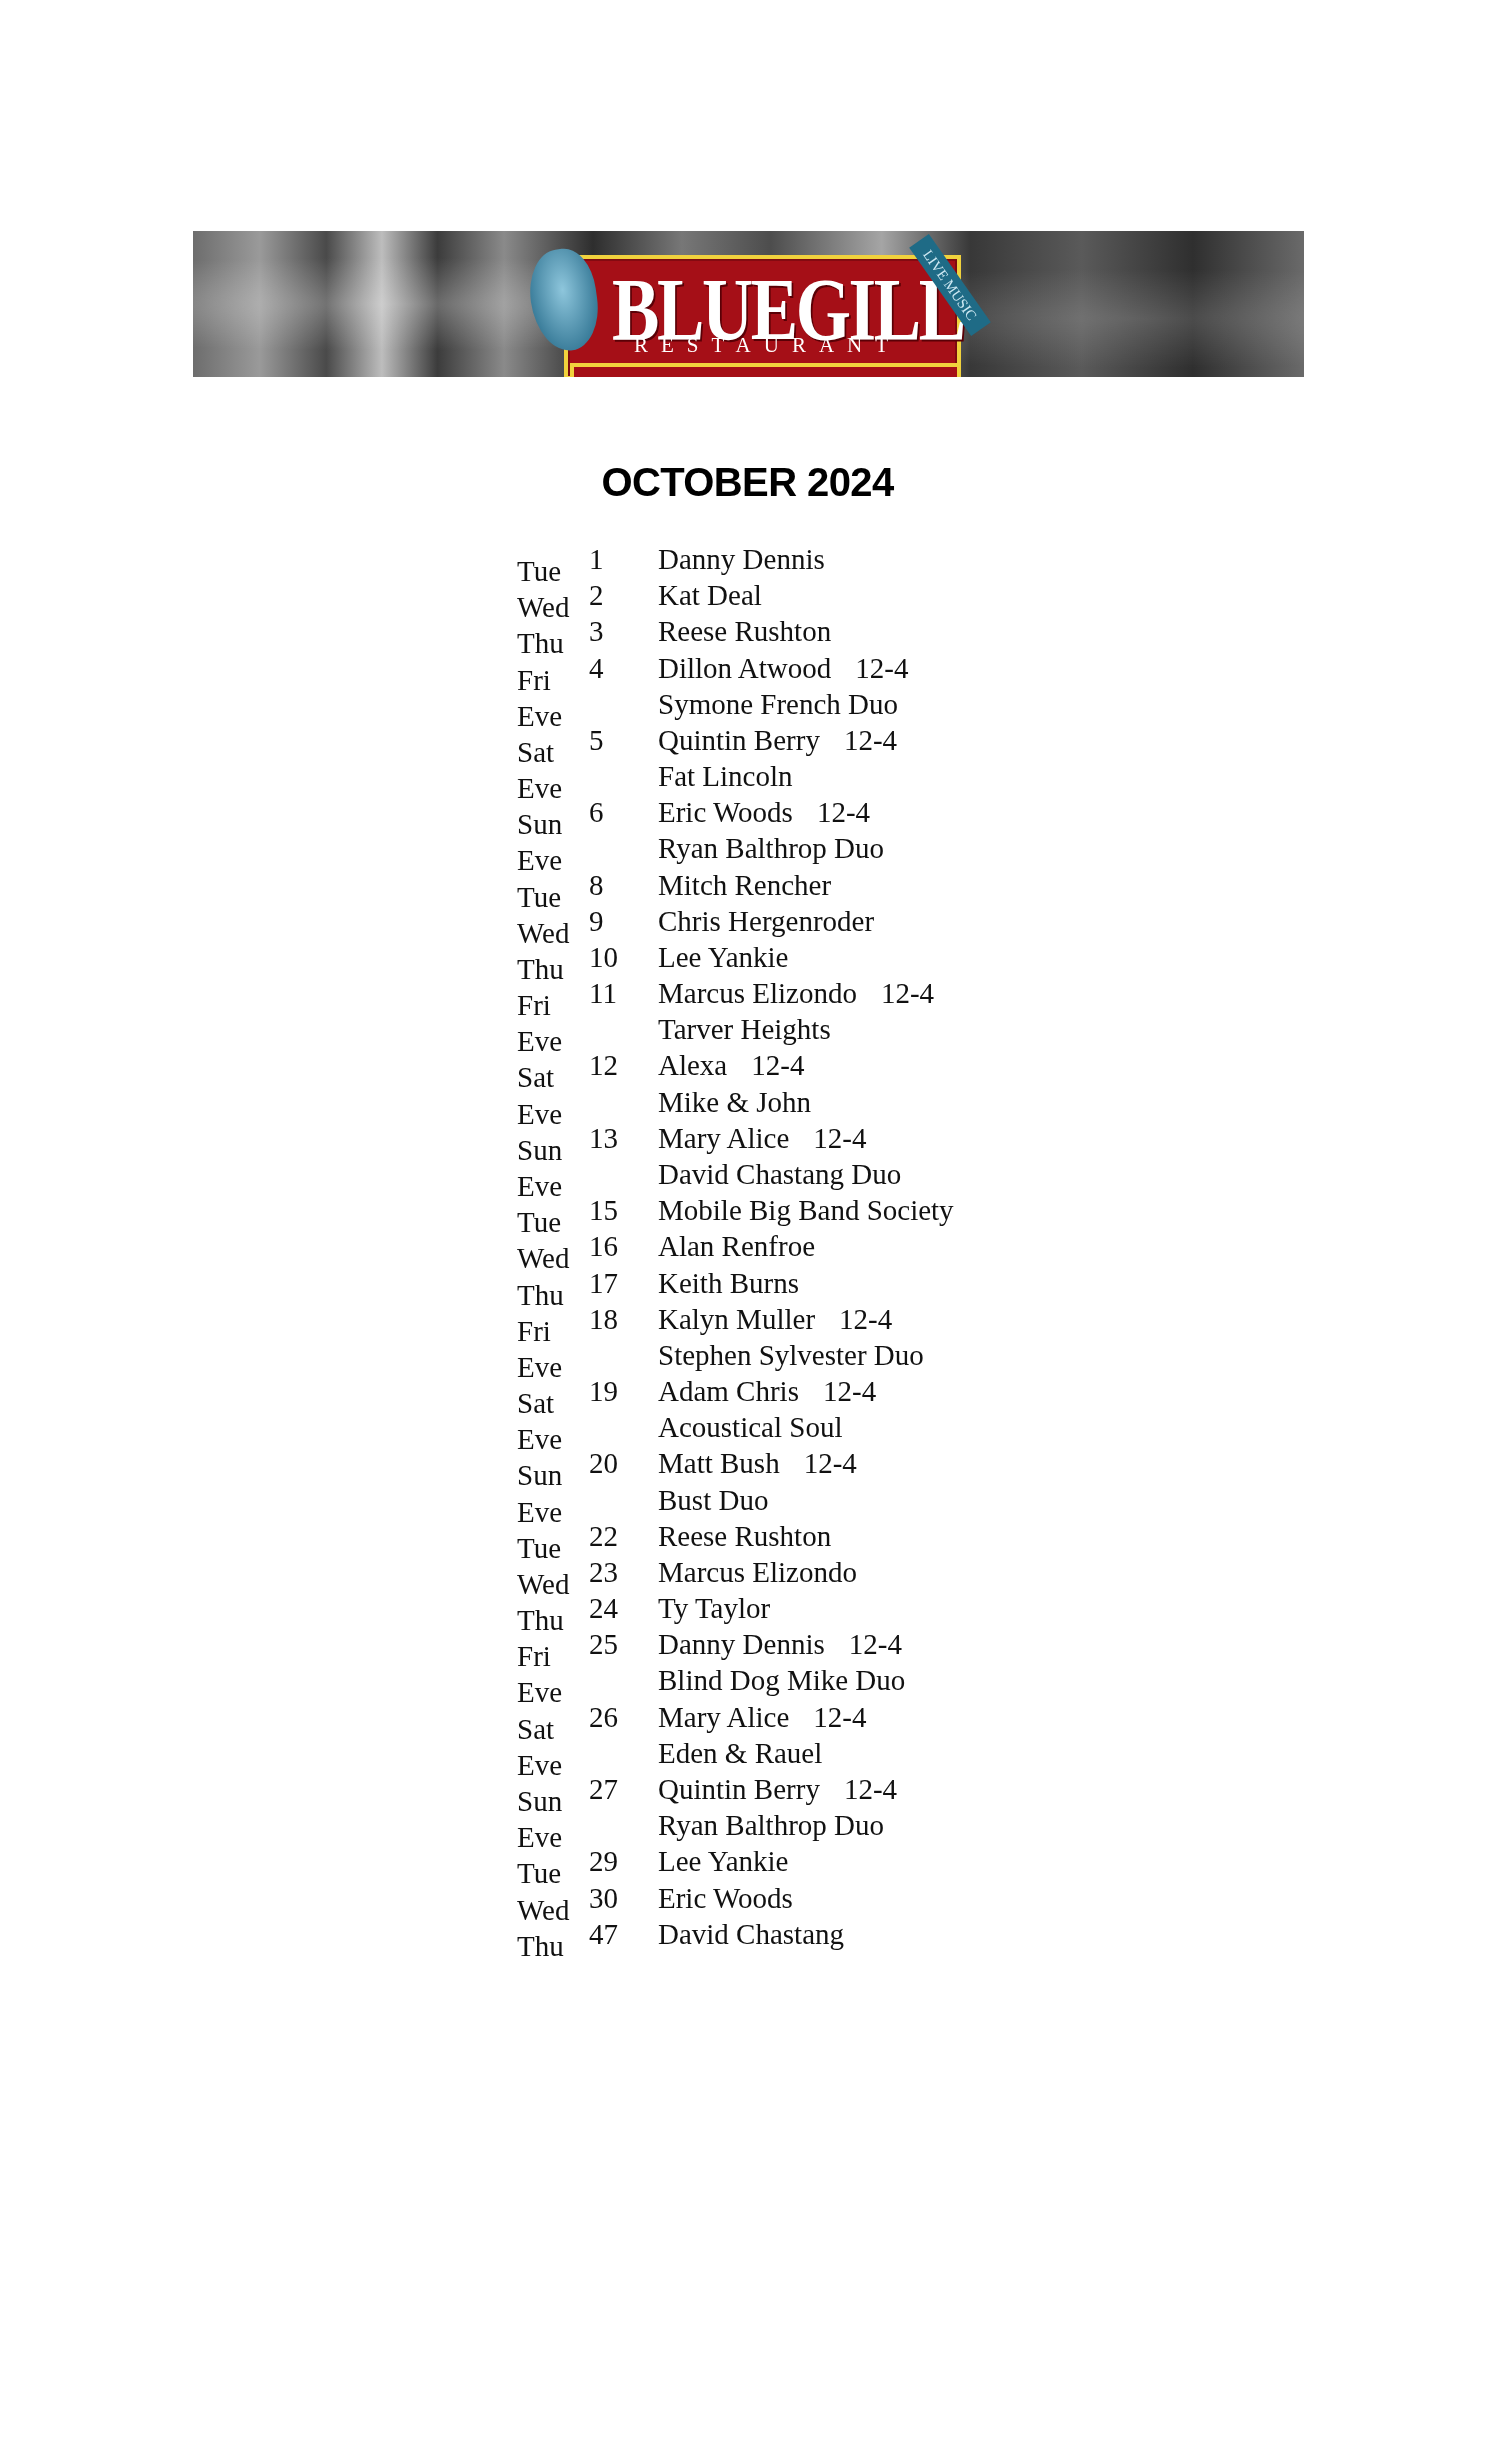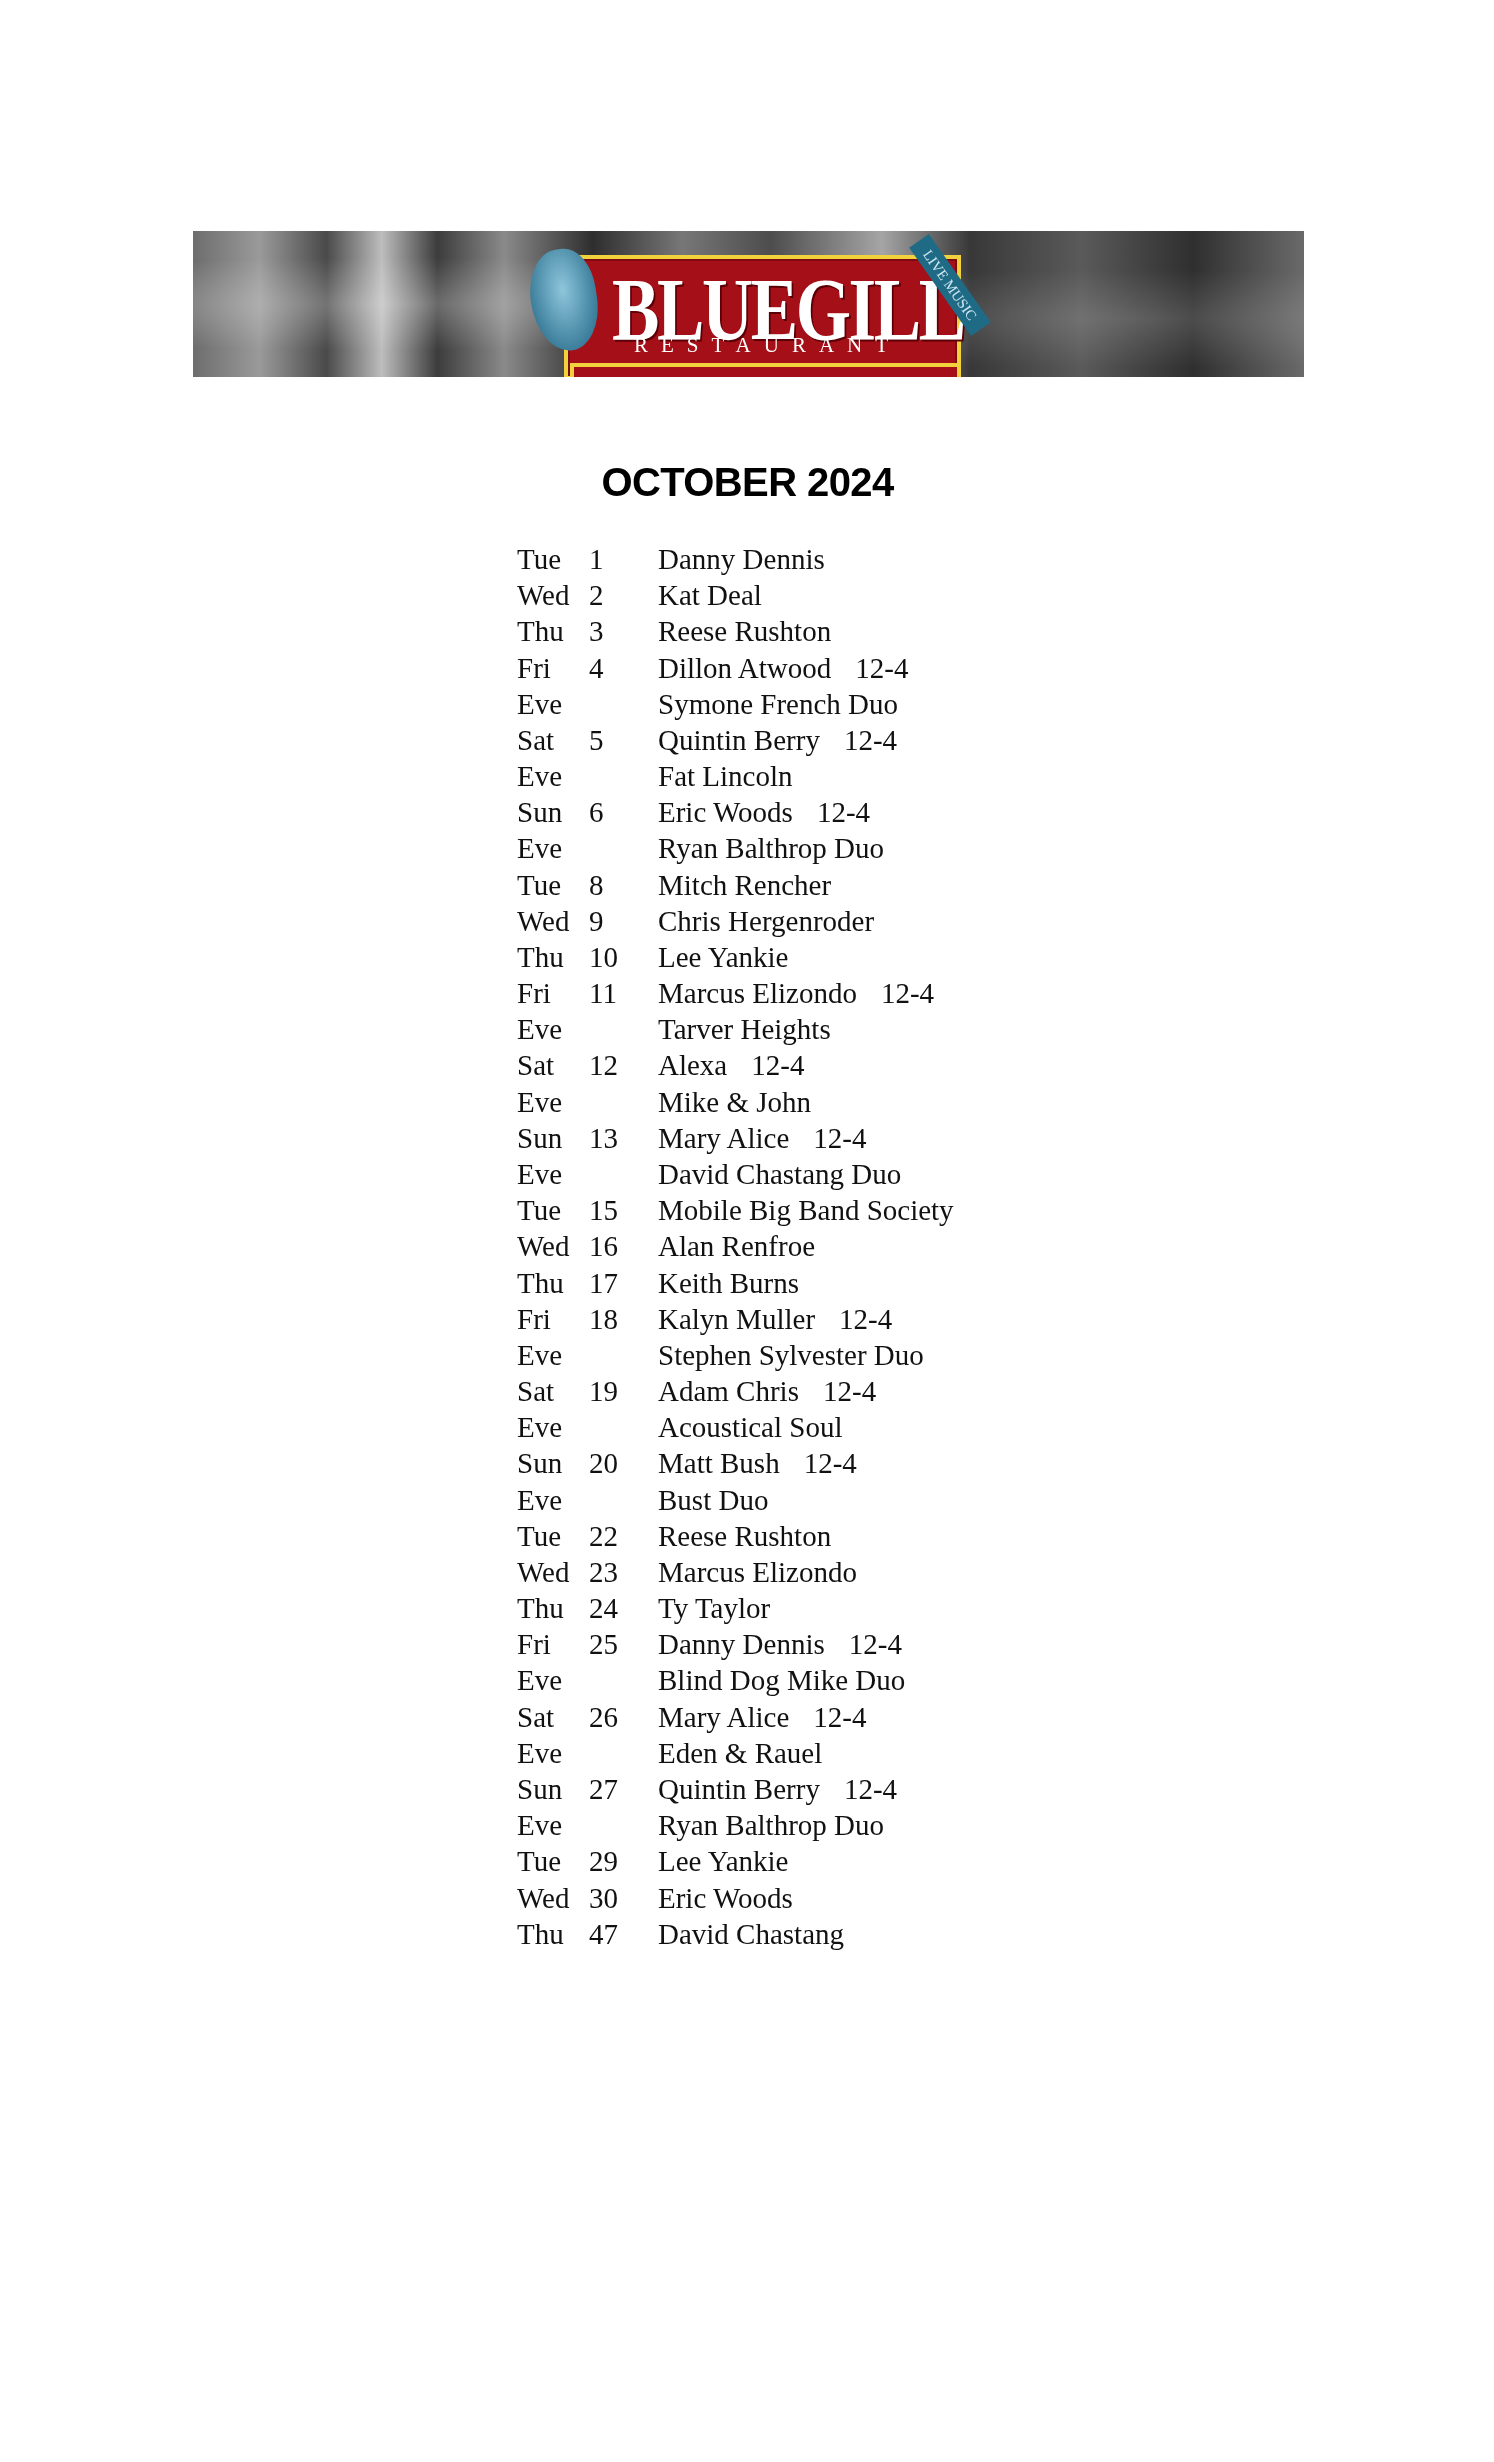--- a/index.html
+++ b/index.html
@@ -10,21 +10,21 @@
   .fish { position:absolute; left:338px; top:18px; width:66px; height:102px; background:radial-gradient(ellipse at 50% 40%,#8ec6dc,#3d7f9c 70%,#2a5f77); border-radius:50% 45% 50% 55%; transform:rotate(-8deg); z-index:3; }
   .sign-top { position:absolute; left:371px; top:24px; width:389px; height:117px; background:#a50f17; border:4.8px solid #f1d23d; box-shadow:inset 0 0 0 1.8px #7a0a10; z-index:2; }
   .sign-bottom { position:absolute; left:377px; top:132px; width:383px; height:47px; background:#a50f17; border:4.8px solid #f1d23d; z-index:2; }
   .brand { position:absolute; left:419px; top:33px; width:311px; text-align:center; font-family:"Liberation Serif", serif; font-weight:bold; font-size:71px; line-height:72px; color:#fff; letter-spacing:-2.4px; transform:scaleY(1.25); transform-origin:top; text-shadow:1.8px 1.8px 0 #5a0006; z-index:4; }
   .sub { position:absolute; left:419px; top:102px; width:311px; text-align:center; font-size:21px; letter-spacing:13px; color:#fff; z-index:4; }
   .tagline { position:absolute; left:383px; top:141px; width:383px; text-align:center; font-size:26px; color:#f7e6c8; z-index:4; font-variant:small-caps; }
   .ribbon { position:absolute; left:703px; top:42px; width:108px; height:24px; background:#1f6b86; color:#cfe9f3; font-size:14.4px; text-align:center; line-height:24px; transform:rotate(55deg); z-index:5; }
   .title { position:absolute; left:0; top:460px; width:1495px; text-align:center; font-family:"Liberation Sans", sans-serif; font-weight:bold; font-size:40px; letter-spacing:-0.6px; color:#000; }
   .schedule { position:absolute; left:517px; top:541px; }
   .row { position:absolute; left:0; height:36px; width:718px; font-size:29px; line-height:36px; white-space:nowrap; }
-  .day { position:absolute; left:0; }
+  .day { position:absolute; left:0;margin-top:12px; }
   .num { position:absolute; left:72px; }
   .act { position:absolute; left:141px; }
   .time { margin-left:24px; }
 </style>
 </head>
 <body>
 
 <div class="banner">
   <div class="fish"></div>
   <div class="sign-top"></div>

